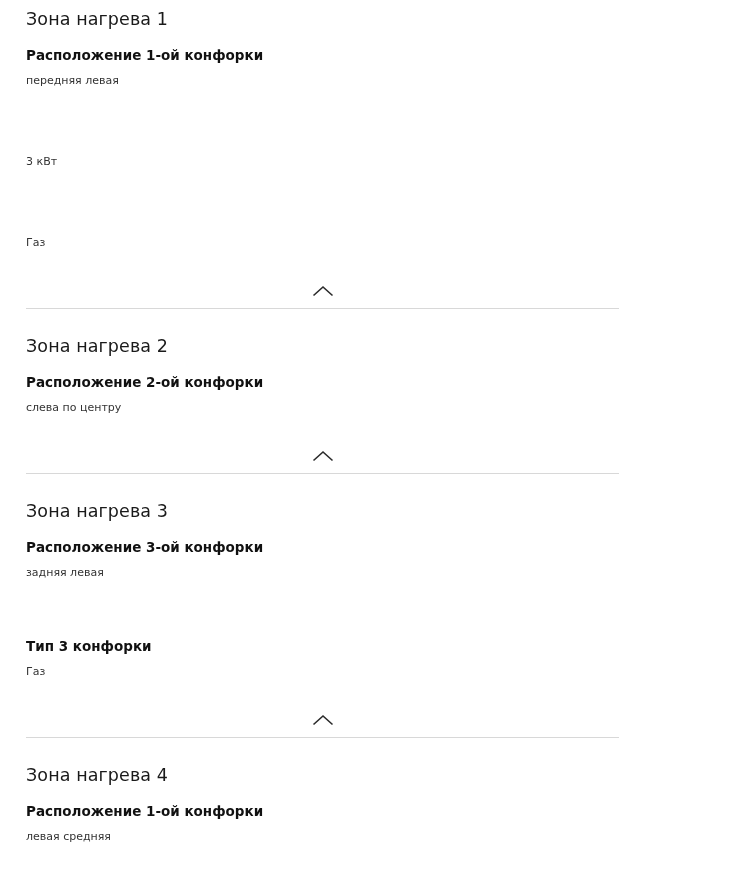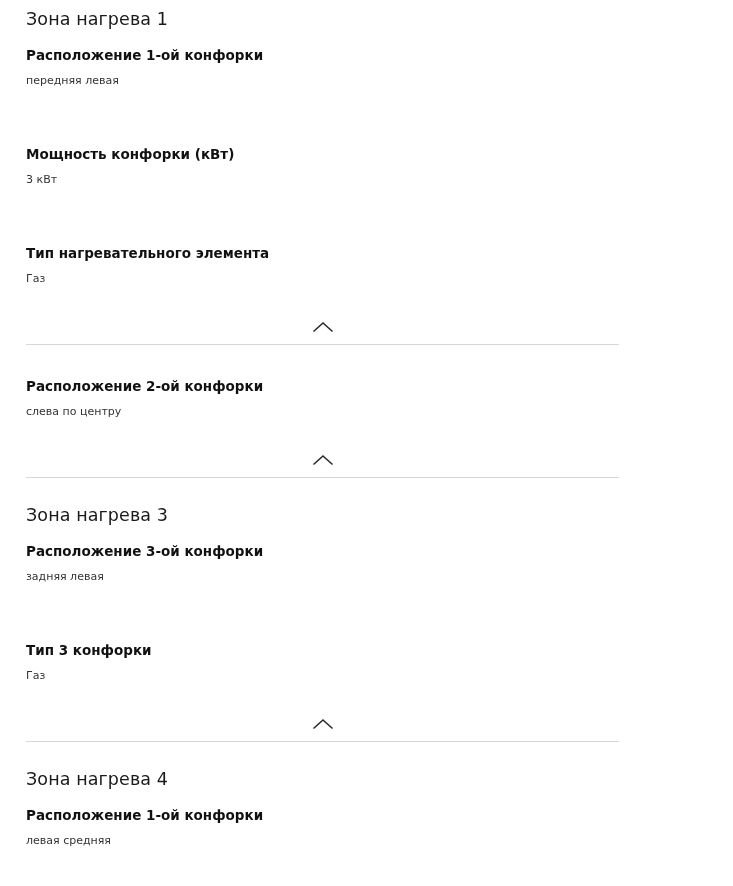--- a/index.html
+++ b/index.html
@@ -87,39 +87,38 @@
 <div class="page">
 
   <div class="section">
     <h2 class="section-title">Зона нагрева 1</h2>
     <div class="specs-grid">
       <div class="spec-item">
         <div class="spec-label">Расположение 1-ой конфорки</div>
         <div class="spec-value">передняя левая</div>
       </div>
       <div class="spec-item">
-        <div class="spec-label">Мощность конфорки (кВт)</div>
         <div class="spec-value">3 кВт</div>
       </div>
       <div class="spec-item">
-        <div class="spec-label">Тип нагревательного элемента</div>
         <div class="spec-value">Газ</div>
       </div>
     </div>
     <div class="collapse-row">
       <span class="chevron">
         <svg width="22" height="12" viewBox="0 0 22 12" fill="none" xmlns="http://www.w3.org/2000/svg">
           <path d="M1.5 10.5L11 2L20.5 10.5" stroke="#2b2b2b" stroke-width="1.6" fill="none"></path>
         </svg>
       </span>
     </div>
   </div>
   <div class="divider"></div>
 
   <div class="section sec-gap-top">
+    <h2 class="section-title">Зона нагрева 2</h2>
     <div class="specs-grid">
       <div class="spec-item">
         <div class="spec-label">Расположение 2-ой конфорки</div>
         <div class="spec-value">слева по центру</div>
       </div>
     </div>
     <div class="collapse-row">
       <span class="chevron">
         <svg width="22" height="12" viewBox="0 0 22 12" fill="none" xmlns="http://www.w3.org/2000/svg">
           <path d="M1.5 10.5L11 2L20.5 10.5" stroke="#2b2b2b" stroke-width="1.6" fill="none"></path>

